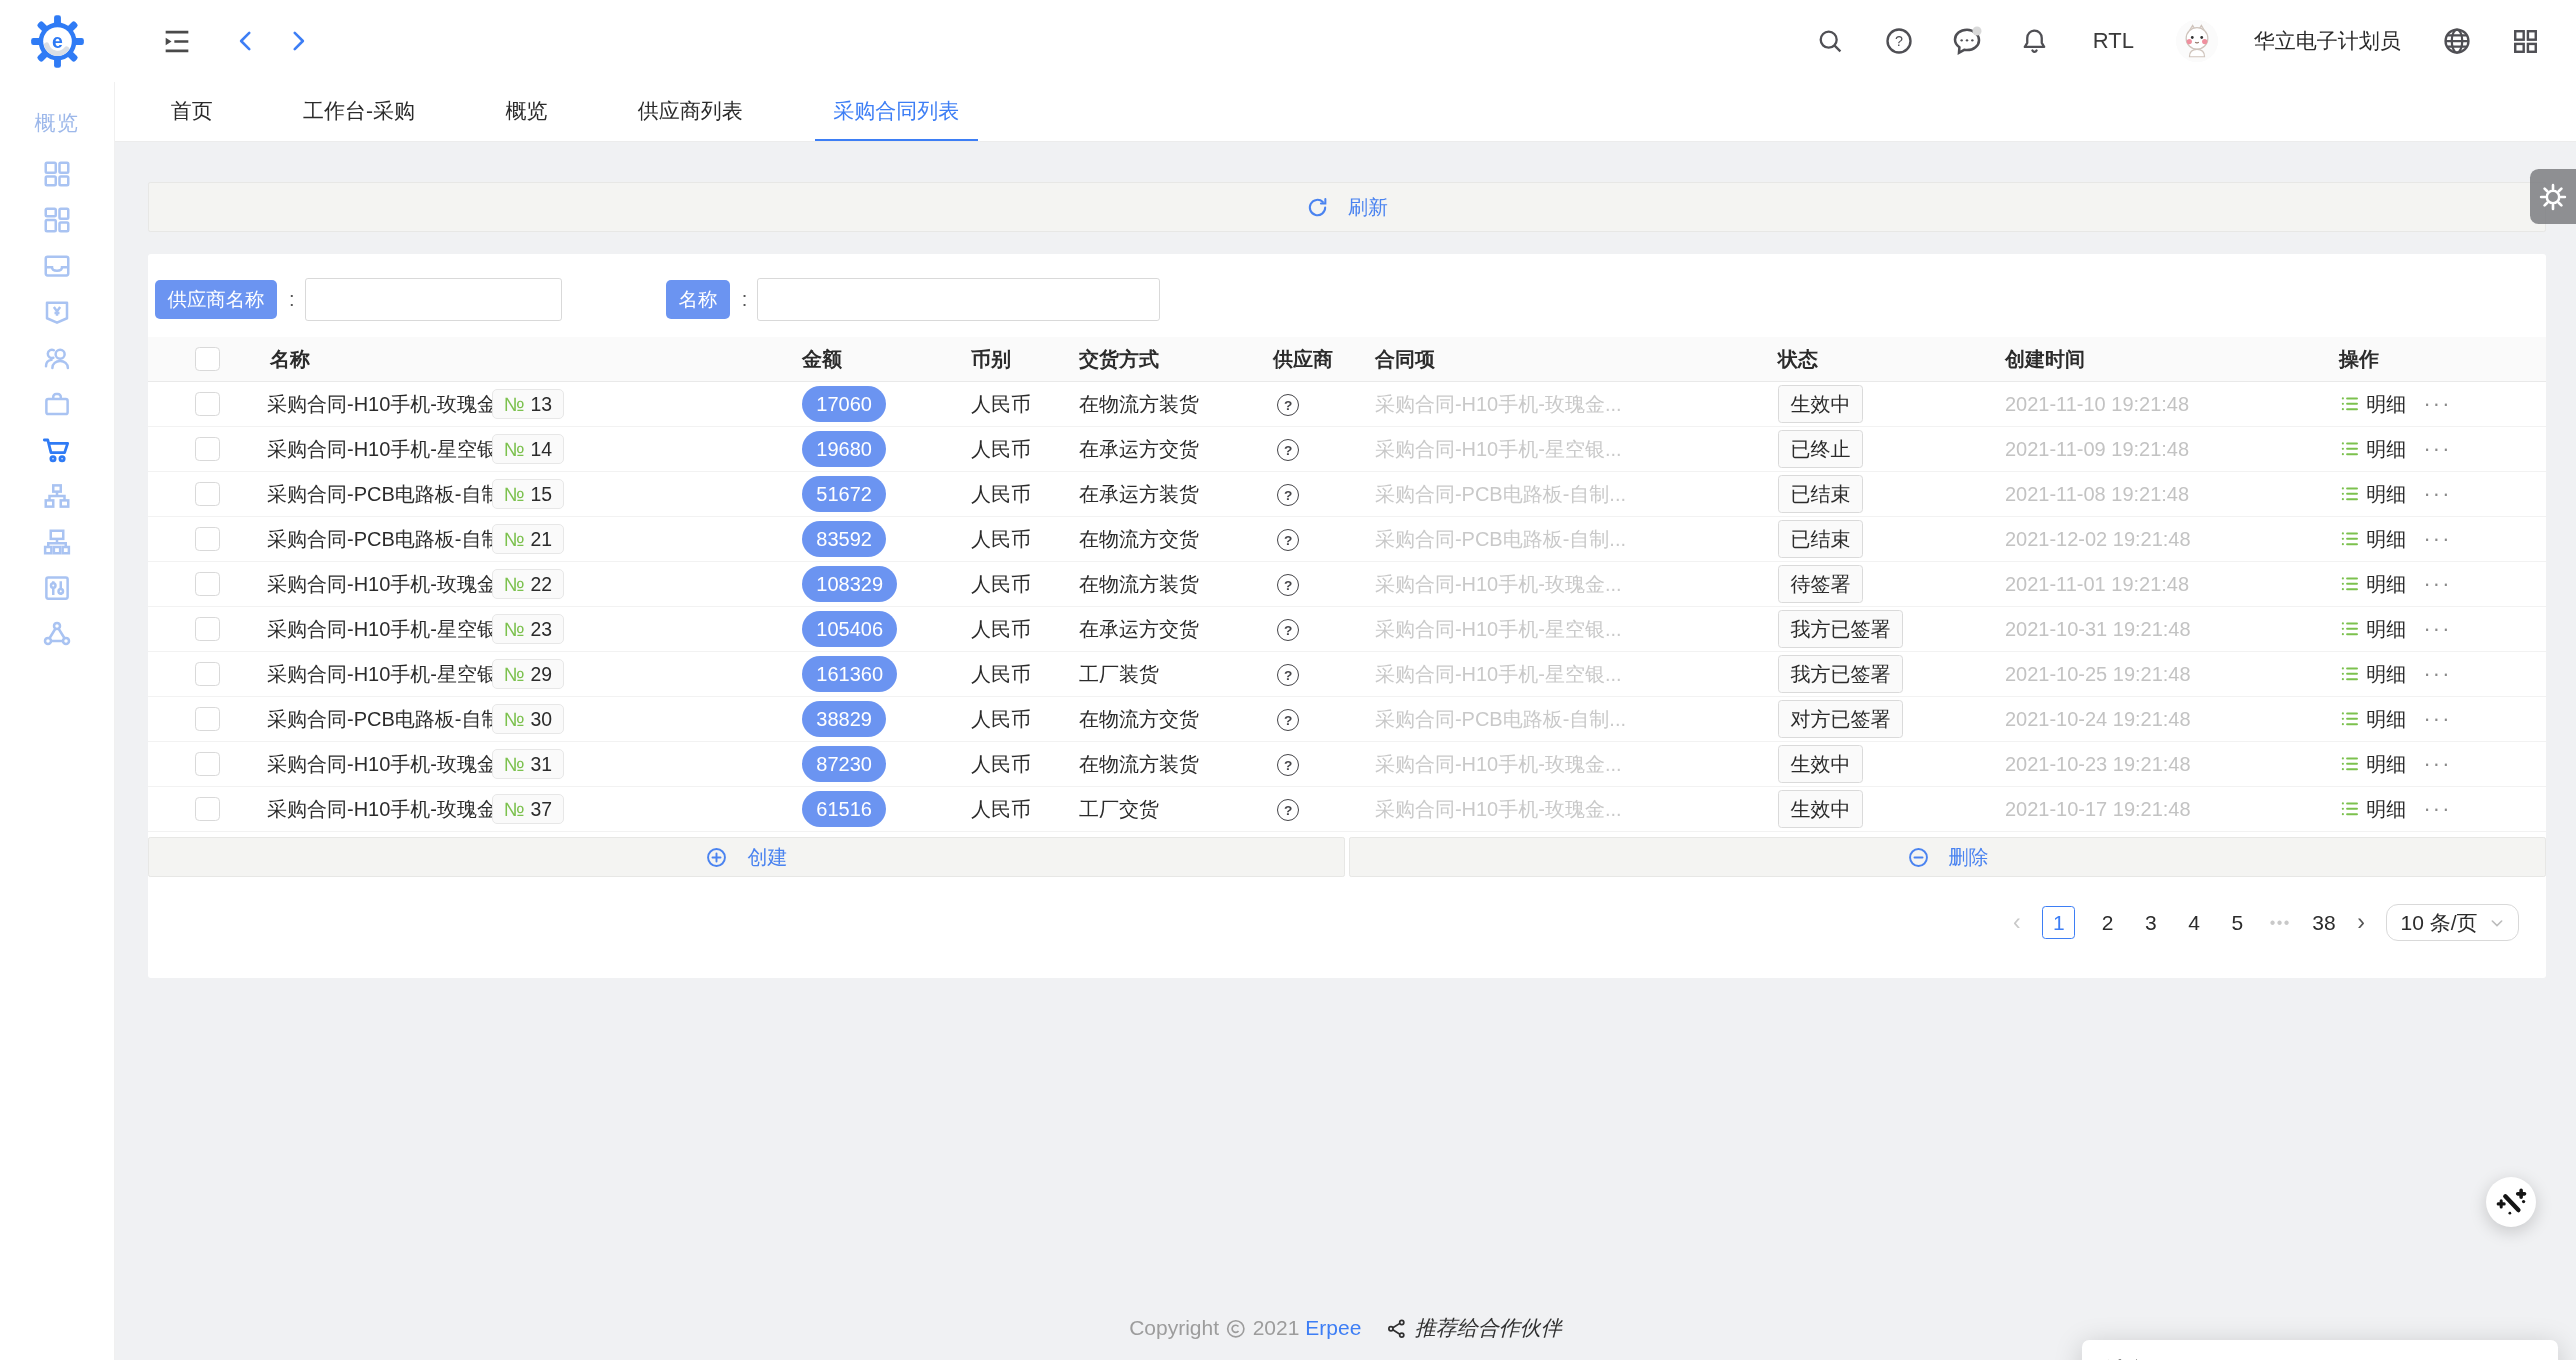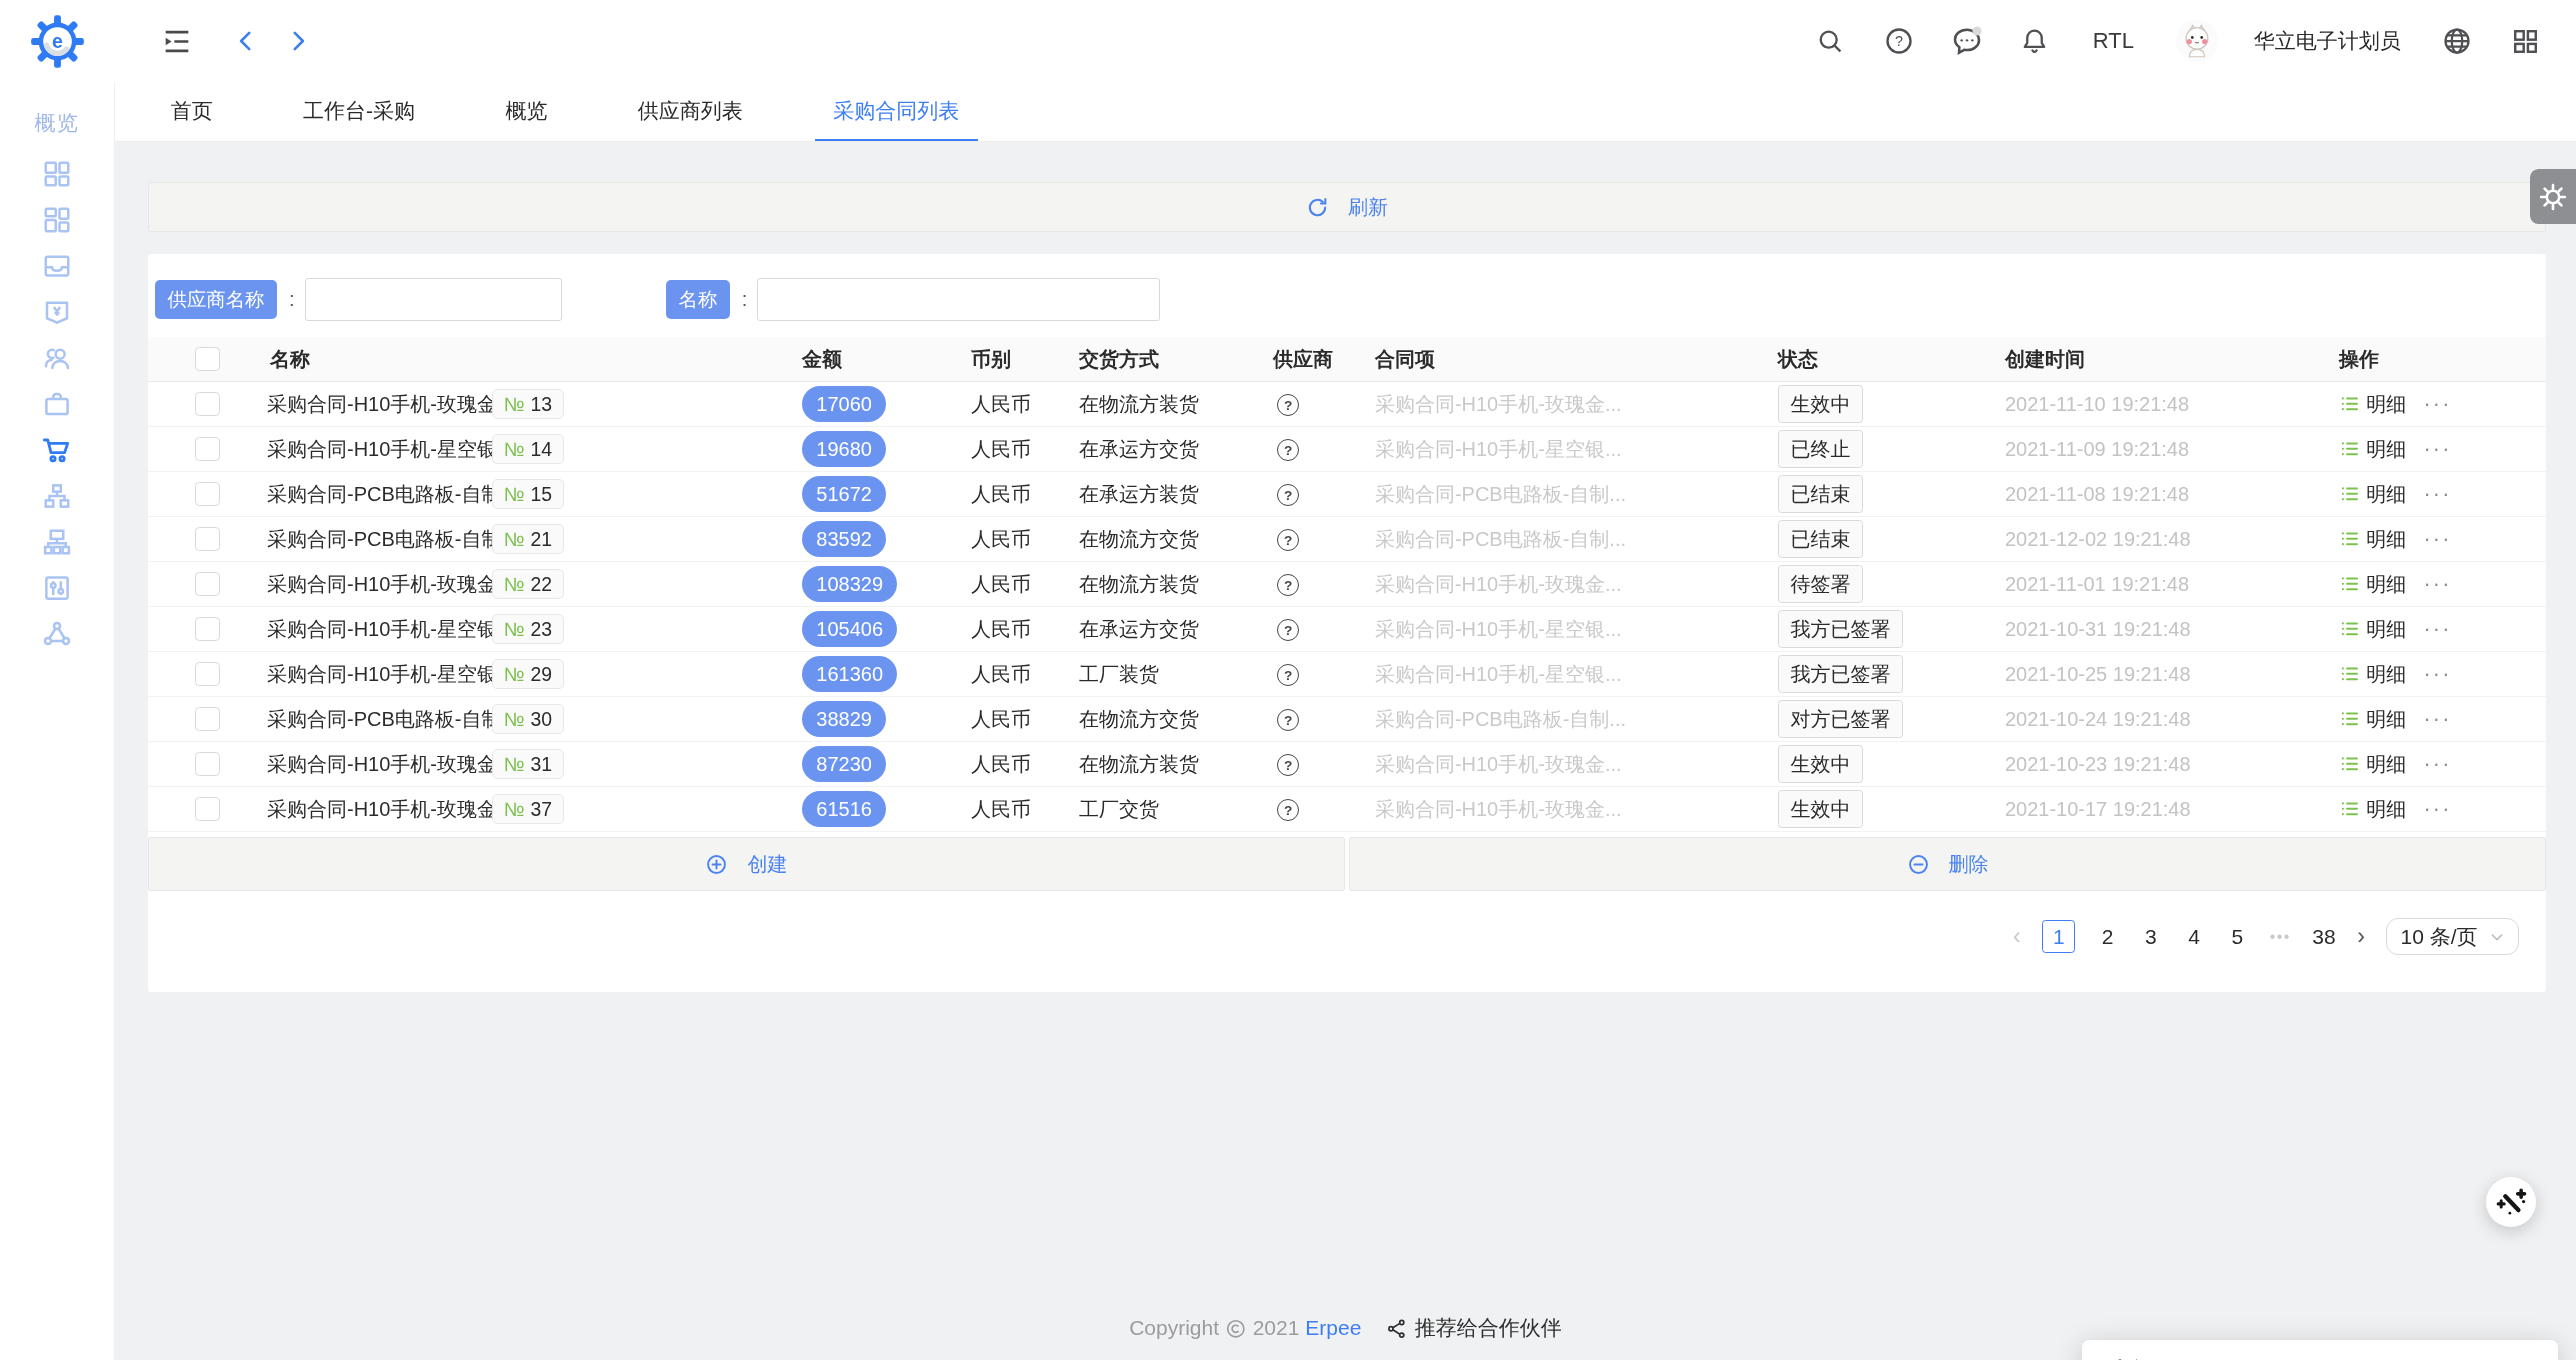--- a/index.html
+++ b/index.html
@@ -63,36 +63,36 @@
   .amount-pill { display:inline-flex; justify-content:center; min-width:72px; background:#6b94f1; color:#fff; border-radius:21px; padding:6.5px 14.4px; font-size:20px; }
   .q-icon { display:inline-flex; align-items:center; justify-content:center; width:22px; height:22px; border:1.8px solid #454549; border-radius:50%; font-size:13.7px; font-weight:bold; color:#454549; margin-left:4.3px; cursor:pointer; }
   .c-item { color:#c9c9c9; }
   .status-badge { display:inline-block; background:#fafafa; border:0.7px solid #dadada; border-radius:3.6px; padding:4.3px 11.5px; font-size:20px; color:#2b2b2b; }
   .c-created { color:#c3c3c3; }
   .c-ops { display:flex; align-items:center; gap:10px; }
   .detail-link { display:flex; align-items:center; gap:5.8px; cursor:pointer; }
   .more-dots { color:#8a8a8a; letter-spacing:2.2px; cursor:pointer; margin-left:7.2px; font-size:21.6px; }
 
   .actions { display:flex; gap:4.3px; margin-top:5px; }
-  .actions .bar-btn { height:54px; }
+  .actions .bar-btn { height:40px; }
 
   
   .pagination { display:flex; align-items:center; justify-content:flex-end; gap:21.6px; margin-top:27px; padding-right:27px; font-size:21px; }
   .pg-arrow { color:#c9c9c9; font-size:23px; cursor:pointer; }
   .pg-arrow.next { color:#555; }
   .pg-num { color:#2b2b2b; cursor:pointer; min-width:21.6px; text-align:center; }
   .pg-num.active { border:0.7px solid #3d7ef5; color:#3d7ef5; border-radius:3.6px; width:33px; height:33px; line-height:32px; }
   .pg-ellipsis { color:#c9c9c9; letter-spacing:1.4px; font-size:16px; }
   .pg-size { display:flex; align-items:center; gap:11.5px; border:0.7px solid #d9d9d9; border-radius:12px; height:37px; padding:0 13px; cursor:pointer; background:#fff; }
 
   
   .footer { position:absolute; bottom:18.7px; left:115px; right:0; display:flex; align-items:center; justify-content:center; gap:6px; font-size:21px; }
   .f-gray { color:#9c9c9c; }
   .f-link { color:#3d7ef5; cursor:pointer; }
-  .f-share { display:flex; align-items:center; gap:7.2px; margin-left:18.7px; color:#2f2f2f; cursor:pointer; }
+  .f-share { display:flex; align-items:center; gap:7.2px; margin-left:18.7px; color:#2f2f2f; cursor:pointer;font-style:italic; }
 
   svg { display:block; }
 </style>
 </head>
 <body>
 
 <header class="topbar">
   <div class="logo-box">
     <svg width="55" height="55" viewBox="0 0 48 48" style="font-size:28px">
       <g fill="#2f7bf5">

